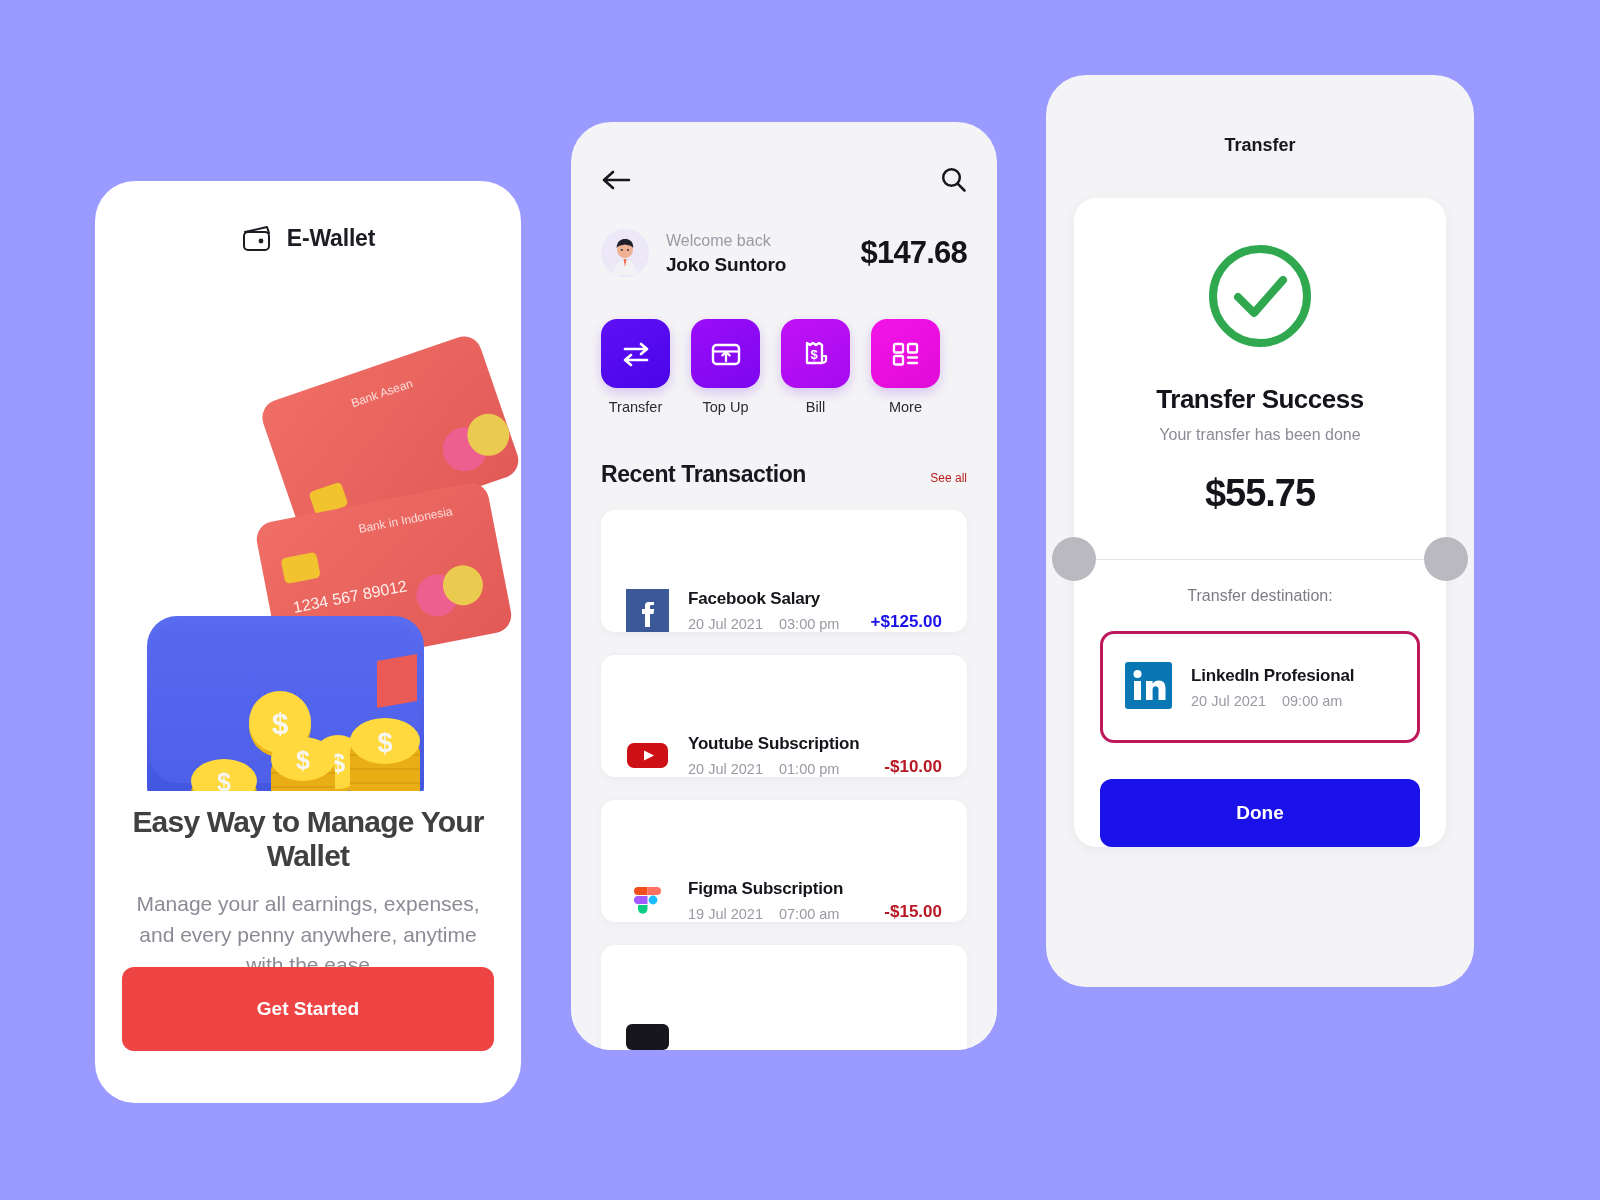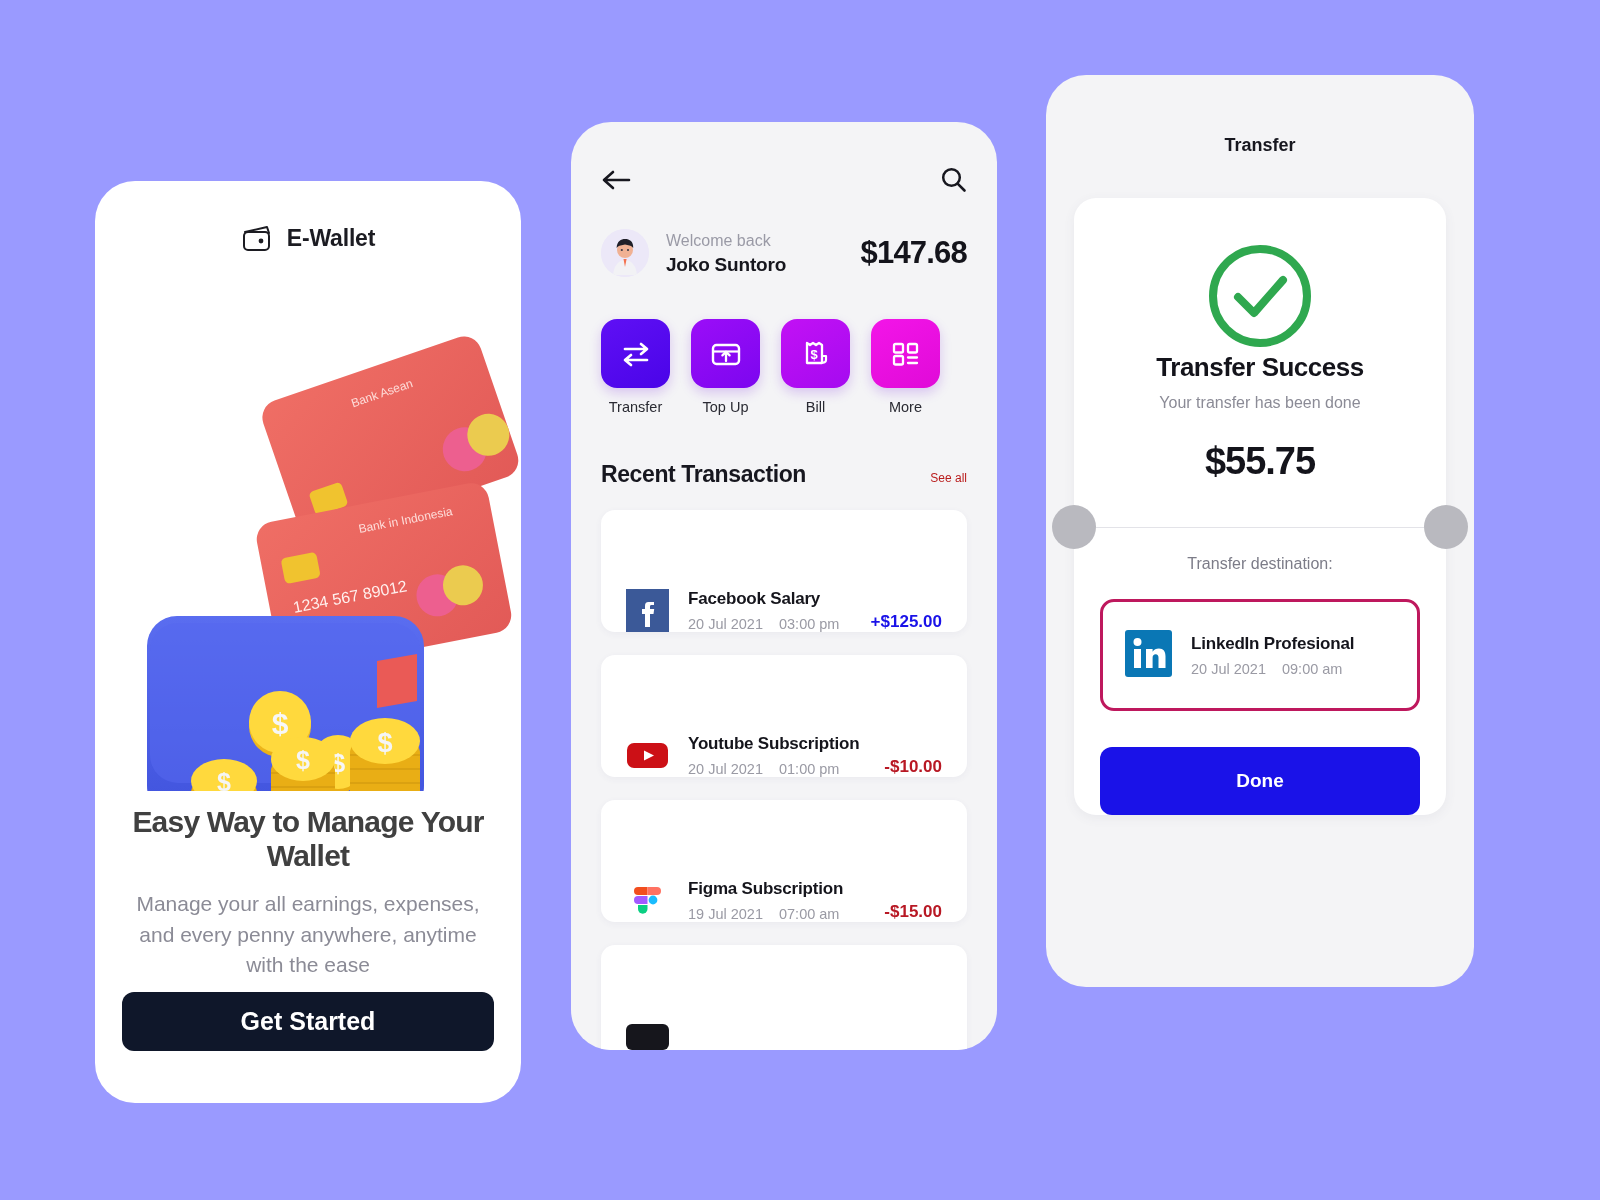--- a/index.html
+++ b/index.html
@@ -51,23 +51,23 @@
     margin: 14px 30px 0; text-align: center;
     font-size: 30px; line-height: 1.14; font-weight: bold;
     color: #404040; letter-spacing: -0.8px;
   }
   .subhead {
     margin: 16px 26px 0; text-align: center;
     font-size: 21px; line-height: 1.45; color: #8b8b96;
   }
   .cta {
     position: absolute; left: 27px; right: 27px; bottom: 52px;
-    height: 59px; border-radius: 12px;
-    background: #0f172a; color: #fff;
-    font-size: 25px; font-weight: bold;
+    height: 84px; border-radius: 12px;
+    background: #ef4444; color: #fff;
+    font-size: 19px; font-weight: bold;
     display: flex; align-items: center; justify-content: center;
     border: none; cursor: pointer; font-family: inherit;
   }
 
   
   .home-top { padding: 44px 30px 0; }
   .home-bar { display: flex; align-items: center; justify-content: space-between; }
   .icon-btn { background: none; border: none; cursor: pointer; padding: 0; line-height: 0; }
 
   .profile-row {
@@ -125,21 +125,21 @@
   }
   .receipt {
     position: relative;
     margin: 42px 28px 0; background: #fff;
     border-radius: 22px; padding: 42px 0 0;
     box-shadow: 0 3px 12px rgba(80,80,120,0.07);
     overflow: visible;
   }
   .check-wrap { display: flex; justify-content: center; }
   .succ-h1 {
-    text-align: center; 
+    text-align: center; margin-top: 32px;
     font-size: 26px; font-weight: bold; color: #14141b; letter-spacing: -0.5px;
   }
   .succ-sub { text-align: center; margin-top: 11px; font-size: 16px; color: #8b8b96; }
   .succ-amt {
     text-align: center; margin-top: 28px;
     font-size: 38px; font-weight: bold; color: #14141b; letter-spacing: -1px;
   }
   .notch-row { position: relative; height: 46px; margin-top: 22px; }
   .notch {
     position: absolute; top: 0; width: 44px; height: 44px;

